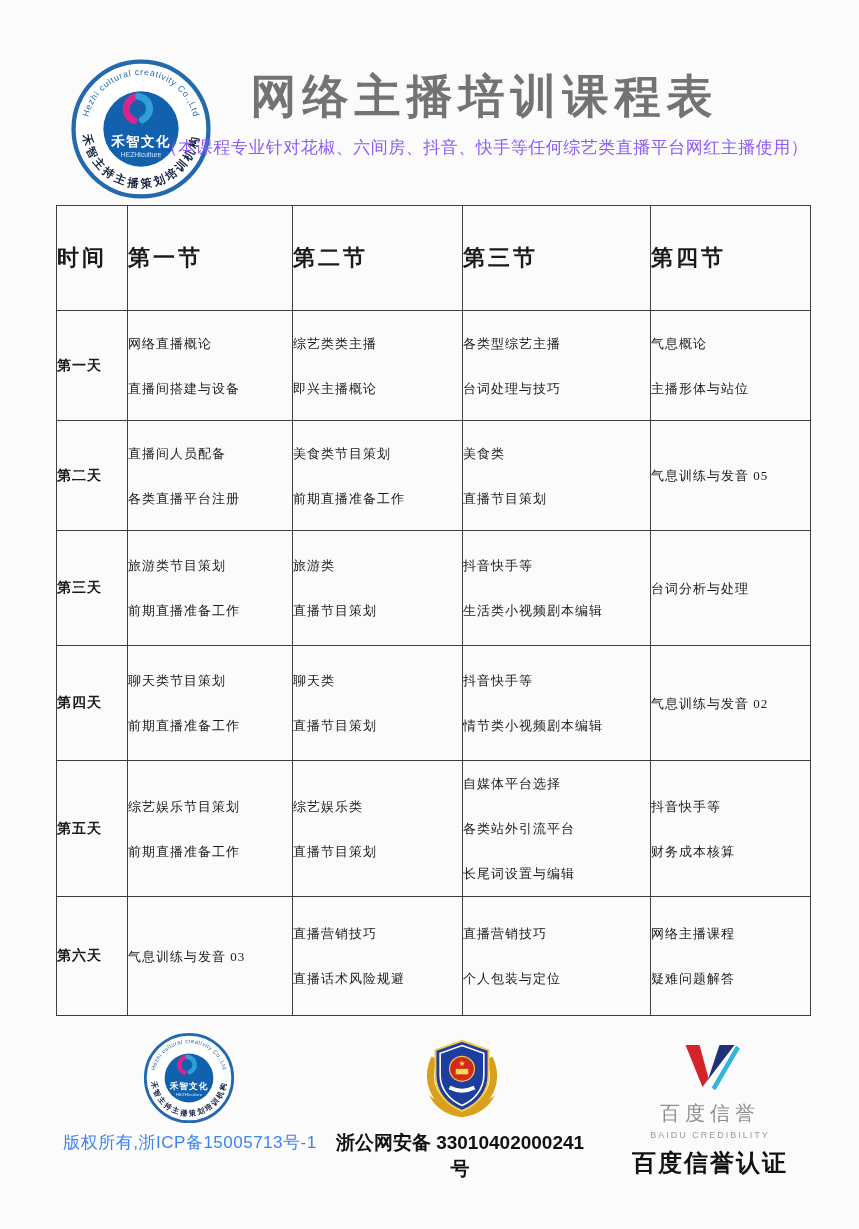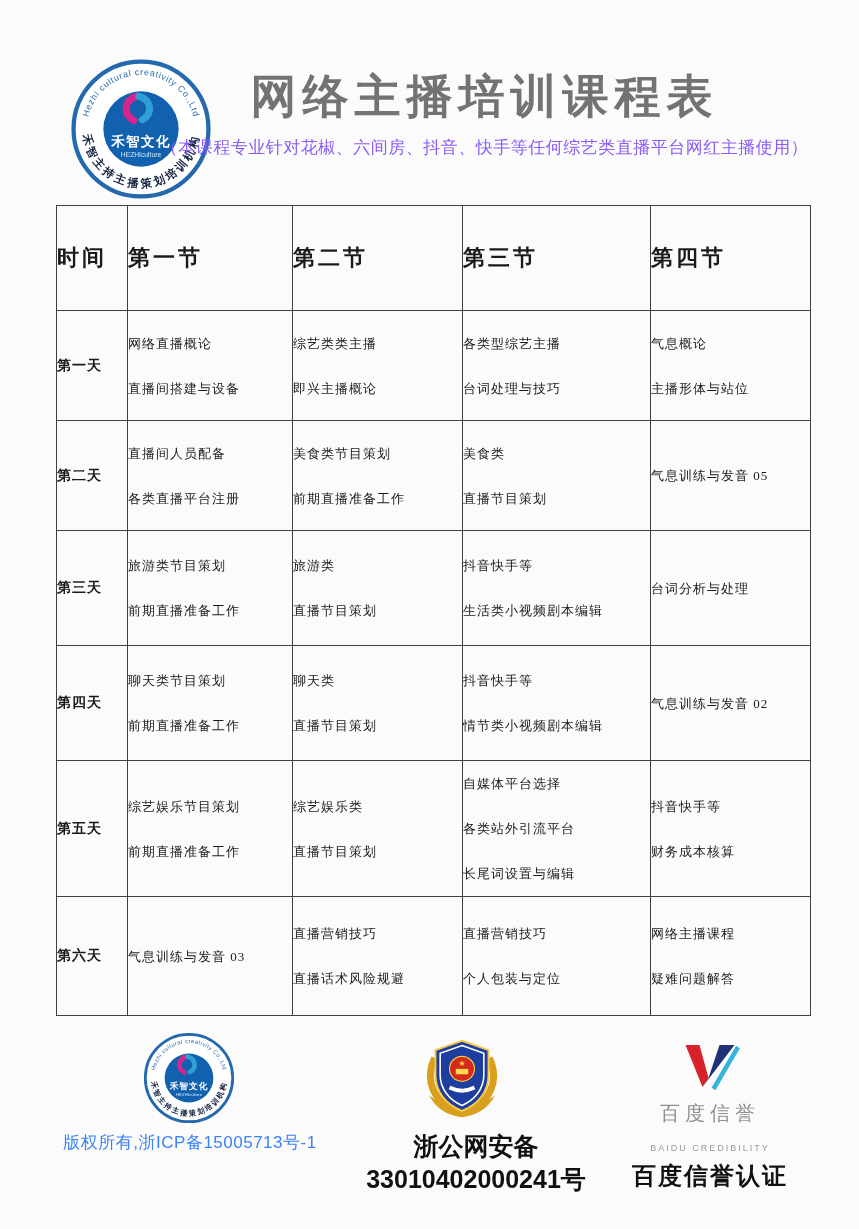--- a/index.html
+++ b/index.html
@@ -74,31 +74,31 @@
     left: 50px; top: 1131px; width: 280px;
     text-align: center;
     font-family: "Liberation Sans", "DejaVu Sans", sans-serif;
     font-size: 17px; color: #3b82f6; letter-spacing: 0.5px;
   }
   #police-badge { left: 423px; top: 1032px; width: 78px; height: 94px; }
   #footer-police {
     left: 330px; top: 1130px; width: 260px;
     text-align: center;
     font-family: "Liberation Sans", "DejaVu Sans", sans-serif;
-    font-size: 25px; font-weight: 700; color: #111; margin-left: 16px;
+    font-size: 19px; font-weight: 700; color: #111;
   }
   #baidu-block { left: 620px; top: 1040px; width: 180px; text-align: center; }
   #baidu-mark { width: 76px; height: 52px; display: inline-block; }
   #baidu-cn {
     font-family: "Liberation Sans", "DejaVu Sans", sans-serif;
     font-size: 20px; color: #8f8f8f; letter-spacing: 5px; margin-top: 4px;
   }
   #baidu-en {
     font-family: "Liberation Sans", "DejaVu Sans", sans-serif;
-    font-size: 9px; color: #9a9a9a; letter-spacing: 2px; margin-top: 16px;
+    font-size: 9px; color: #9a9a9a; letter-spacing: 2px; margin-top: 3px;
   }
   #baidu-cert {
     font-family: "Liberation Sans", "DejaVu Sans", sans-serif;
     font-size: 24px; font-weight: 700; color: #111; letter-spacing: 2px; margin-top: 7px;
   }
 </style>
 </head>
 <body>
 
 <div class="abs" id="brand-logo-top">

